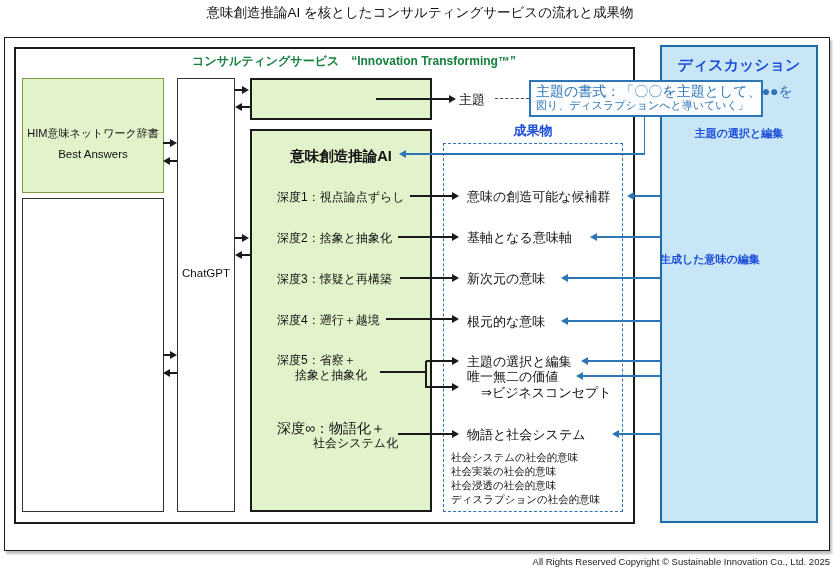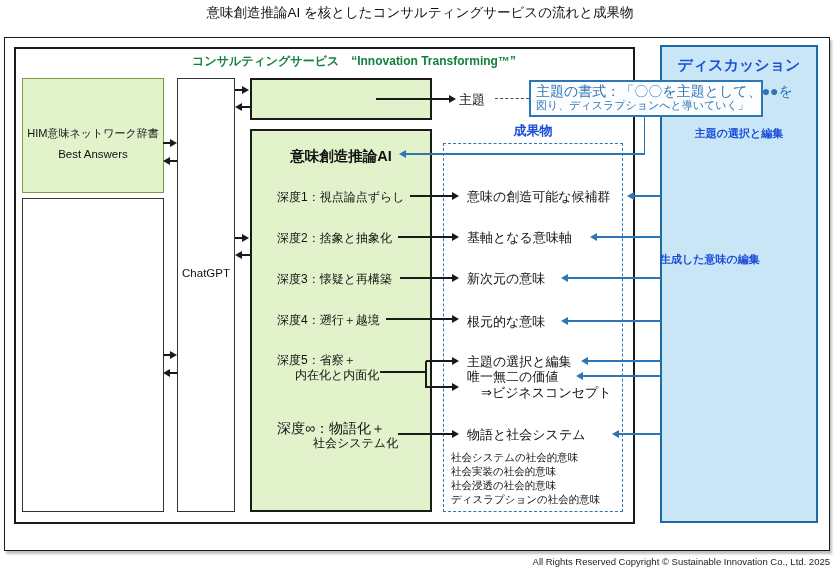--- a/index.html
+++ b/index.html
@@ -48,21 +48,21 @@
   <div class="txt" style="left:250px;top:90px;width:198px;text-align:center;font-size:17px;margin-top:44px;">主題の生成</div>
 
   <div class="box green" style="left:250px;top:129px;width:182px;height:383px;border:2px solid #1a1a1a;"></div>
   <div class="txt" style="left:250px;top:147px;width:182px;text-align:center;font-size:14.5px;font-weight:bold;">意味創造推論AI</div>
 
   <div class="txt" style="left:277px;top:189px;font-size:12px;">深度1：視点論点ずらし</div>
   <div class="txt" style="left:277px;top:230px;font-size:12px;">深度2：捨象と抽象化</div>
   <div class="txt" style="left:277px;top:271px;font-size:12px;">深度3：懐疑と再構築</div>
   <div class="txt" style="left:277px;top:312px;font-size:12px;">深度4：遡行＋越境</div>
   <div class="txt" style="left:277px;top:352px;font-size:12px;">深度5：省察＋</div>
-  <div class="txt" style="left:295px;top:367px;font-size:12px;">内在化と内面化</div>
+  <div class="txt" style="left:295px;top:367px;font-size:12px;">捨象と抽象化</div>
   <div class="txt" style="left:277px;top:420px;font-size:14px;">深度∞：物語化＋</div>
   <div class="txt" style="left:313px;top:435px;font-size:12px;">社会システム化</div>
 
   <div class="hline" style="left:376px;top:98.3px;width:74px;"></div>
   <div class="tri-r" style="left:449px;top:95px;"></div>
   <div class="txt" style="left:459px;top:91px;font-size:13px;">主題</div>
   <div class="dash-conn" style="left:495px;top:97.5px;width:34px;"></div>
 
   <div class="txt dkblue" style="left:443px;top:122px;width:180px;text-align:center;font-size:13px;">成果物</div>
   <div class="box" style="left:443px;top:143px;width:180px;height:369px;border:1.6px dashed #2e75b6;background:transparent;"></div>

